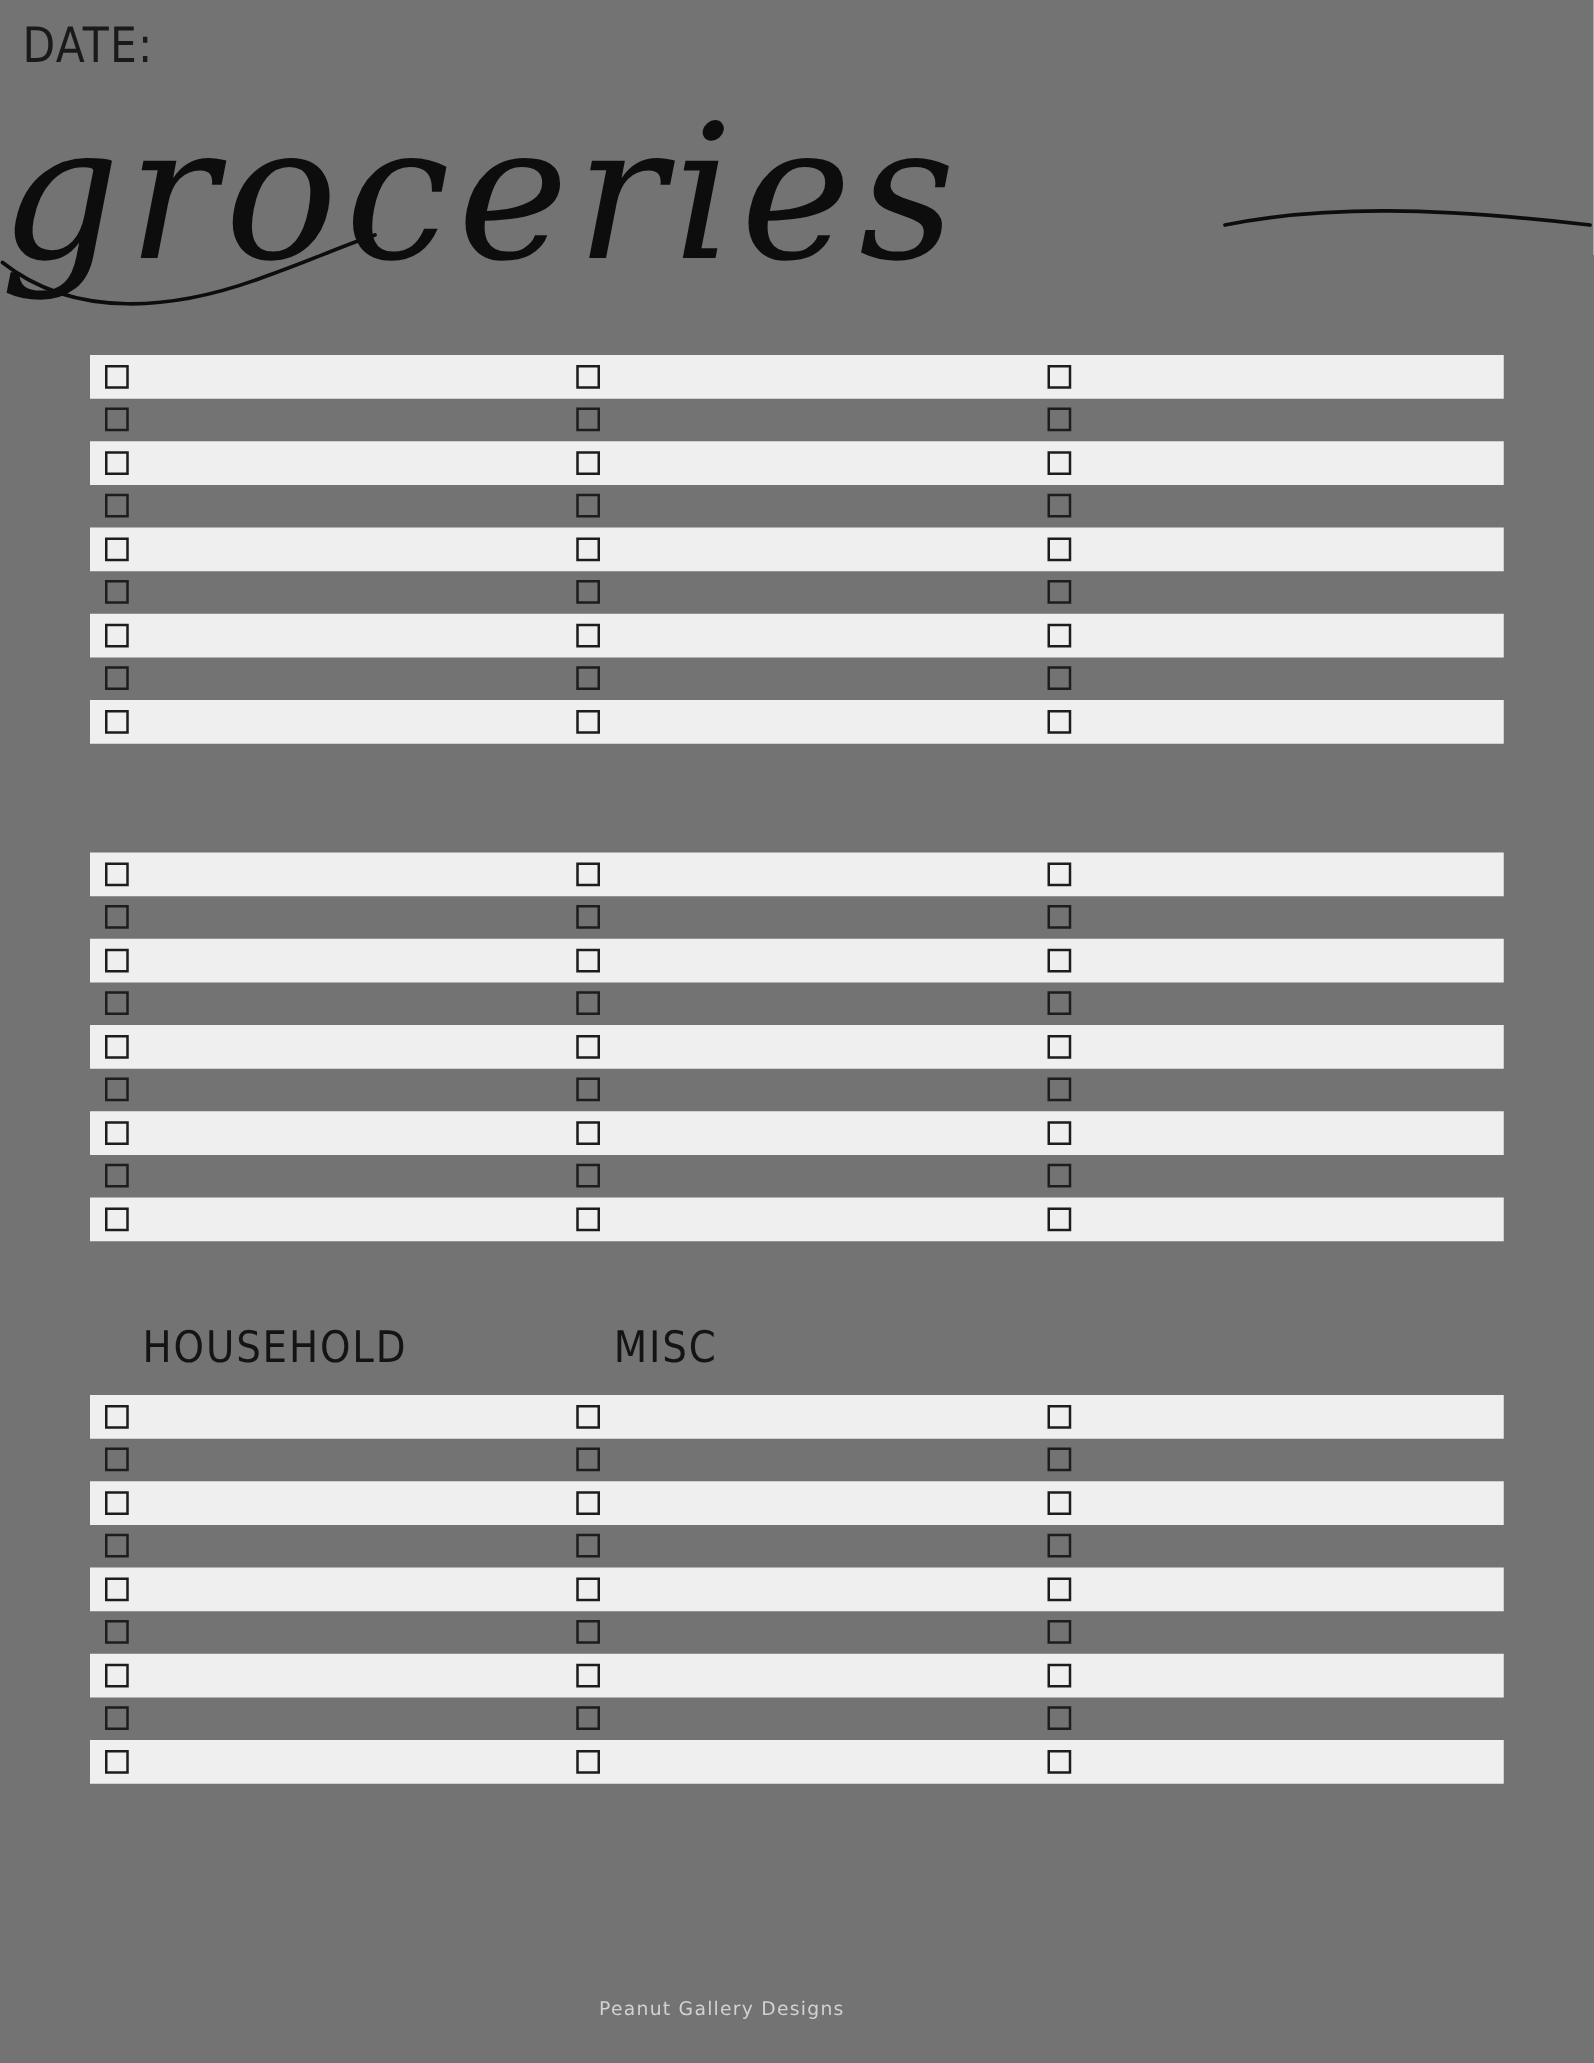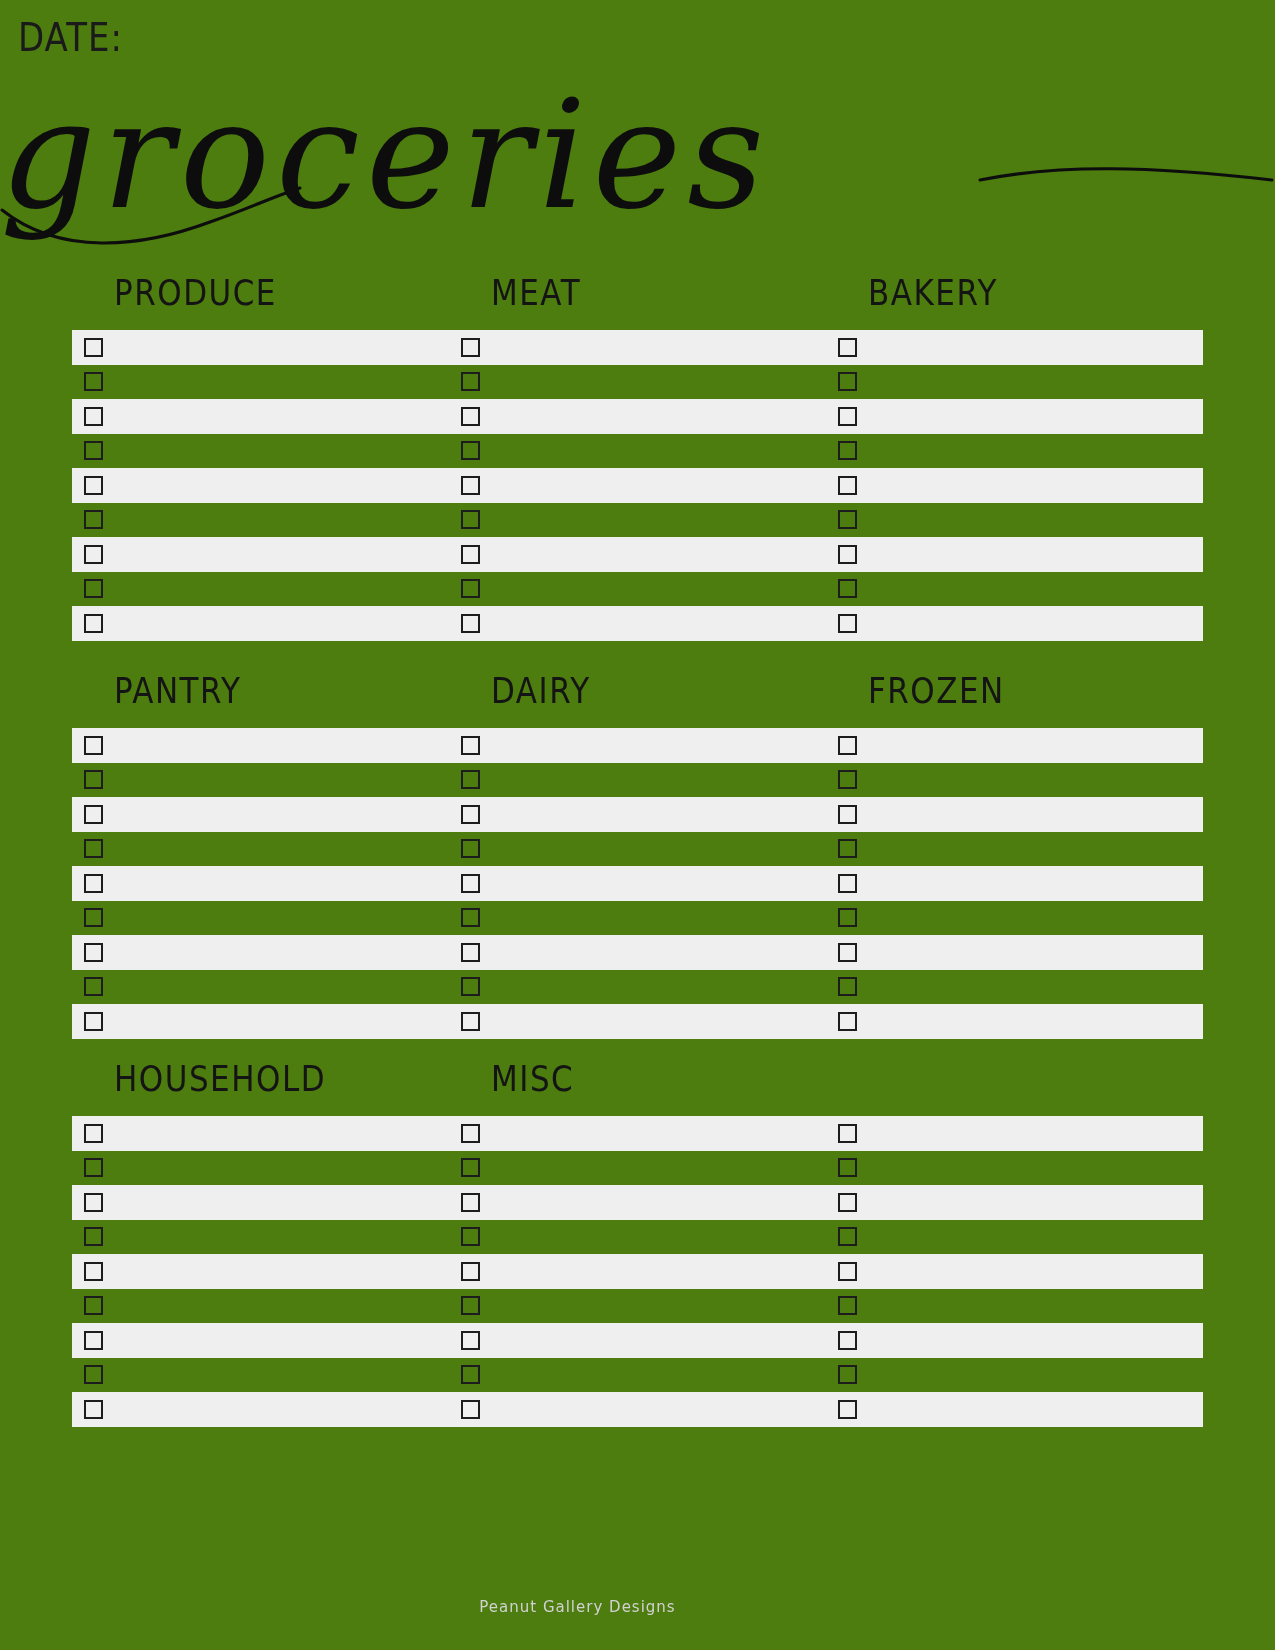--- a/index.html
+++ b/index.html
@@ -12,21 +12,21 @@
     height: 1650px;
     position: relative;
     font-family: "Liberation Sans", sans-serif;
     color: #111111;
     overflow: hidden;
   }
 
   .page {
     position: absolute;
     inset: 0;
-    background: #4d7c0f;
+    background: #737373;
   }
 
   
   .date-label {
     position: absolute;
     left: 18px;
     top: 14px;
     font-family: "DejaVu Sans", sans-serif;
     font-size: 34px;
     letter-spacing: 1px;
@@ -144,25 +144,20 @@
 
   <div class="title-wrap">
     <svg class="swash" viewBox="0 0 1275 210" preserveAspectRatio="none">
       <path d="M2 150 C 60 196, 140 188, 210 162 C 250 148, 270 138, 300 128" fill="none" stroke="#0d0d0d" stroke-width="3" stroke-linecap="round"></path>
       <path d="M980 120 C 1060 104, 1150 106, 1272 120" fill="none" stroke="#0d0d0d" stroke-width="3" stroke-linecap="round"></path>
     </svg>
     <div class="title-script">groceries</div>
   </div>
 
   <div class="grid-block" id="block-1" style="top:278px;">
-    <div class="headings">
-      <div class="heading">PRODUCE</div>
-      <div class="heading">MEAT</div>
-      <div class="heading">BAKERY</div>
-    </div>
     <div class="rows">
         <div class="row shade">
           <div class="cell">
             <div class="checkbox"></div>
             <div class="write-line"></div>
           </div>
           <div class="cell">
             <div class="checkbox"></div>
             <div class="write-line"></div>
           </div>
@@ -280,25 +275,20 @@
           </div>
           <div class="cell">
             <div class="checkbox"></div>
             <div class="write-line"></div>
           </div>
         </div>
       </div>
   </div>
 
   <div class="grid-block" id="block-2" style="top:676px;">
-    <div class="headings">
-      <div class="heading">PANTRY</div>
-      <div class="heading">DAIRY</div>
-      <div class="heading">FROZEN</div>
-    </div>
     <div class="rows">
         <div class="row shade">
           <div class="cell">
             <div class="checkbox"></div>
             <div class="write-line"></div>
           </div>
           <div class="cell">
             <div class="checkbox"></div>
             <div class="write-line"></div>
           </div>

